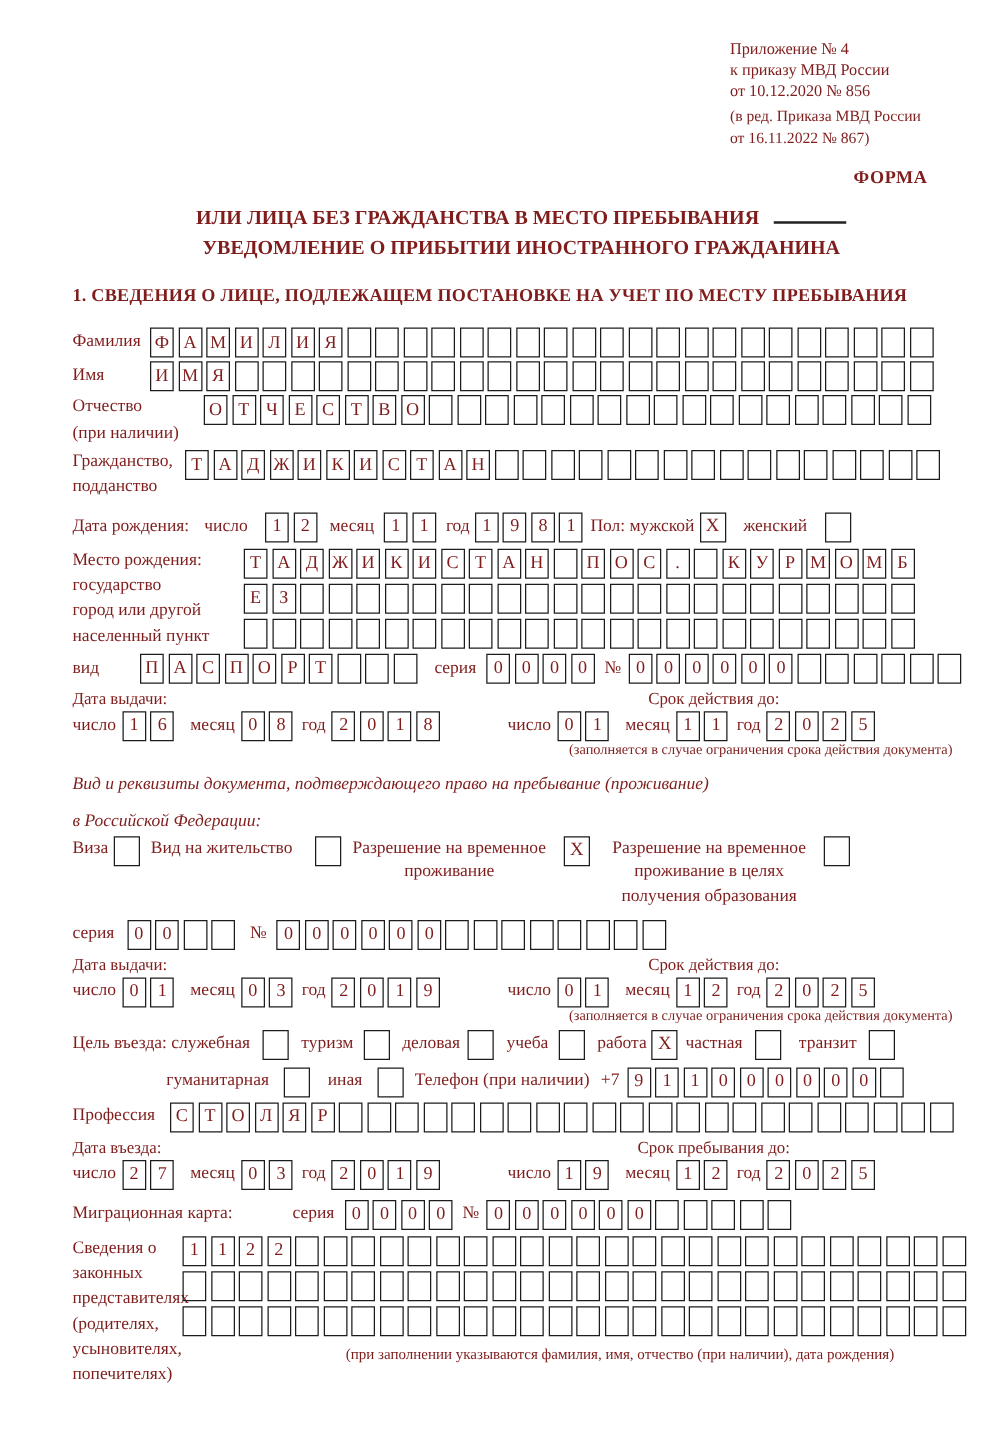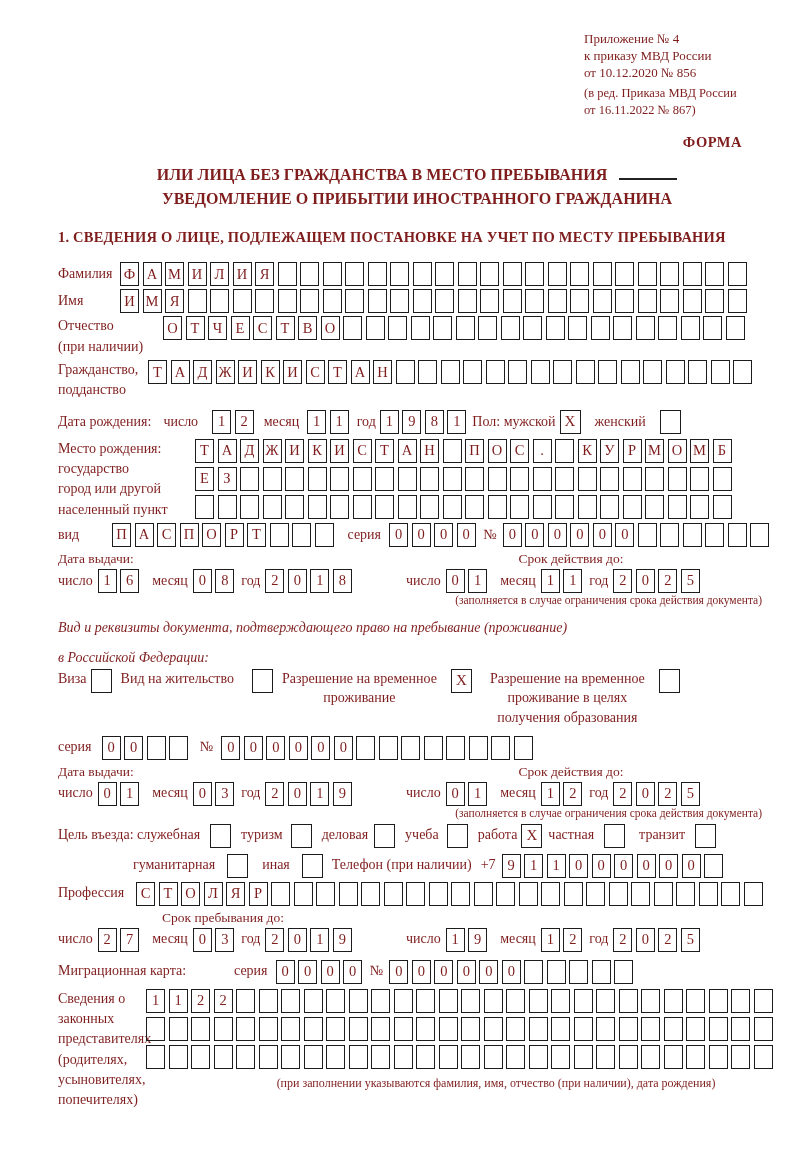--- a/index.html
+++ b/index.html
@@ -563,20 +563,21 @@
         <span class="cell"></span>
         <span class="cell"></span>
         <span class="cell"></span>
         <span class="cell"></span>
         <span class="cell"></span>
         <span class="cell"></span>
       </span>
   </div>
 
   <div class="dhead">
+    <span class="left">Дата въезда:</span>
     <span class="right">Срок пребывания до:</span>
   </div>
 
   <div class="drow">
     <span class="dgrp lgrp">
       <span class="lbl">число</span>
       <span class="grid">
           <span class="cell">2</span>
           <span class="cell">7</span>
         </span>

